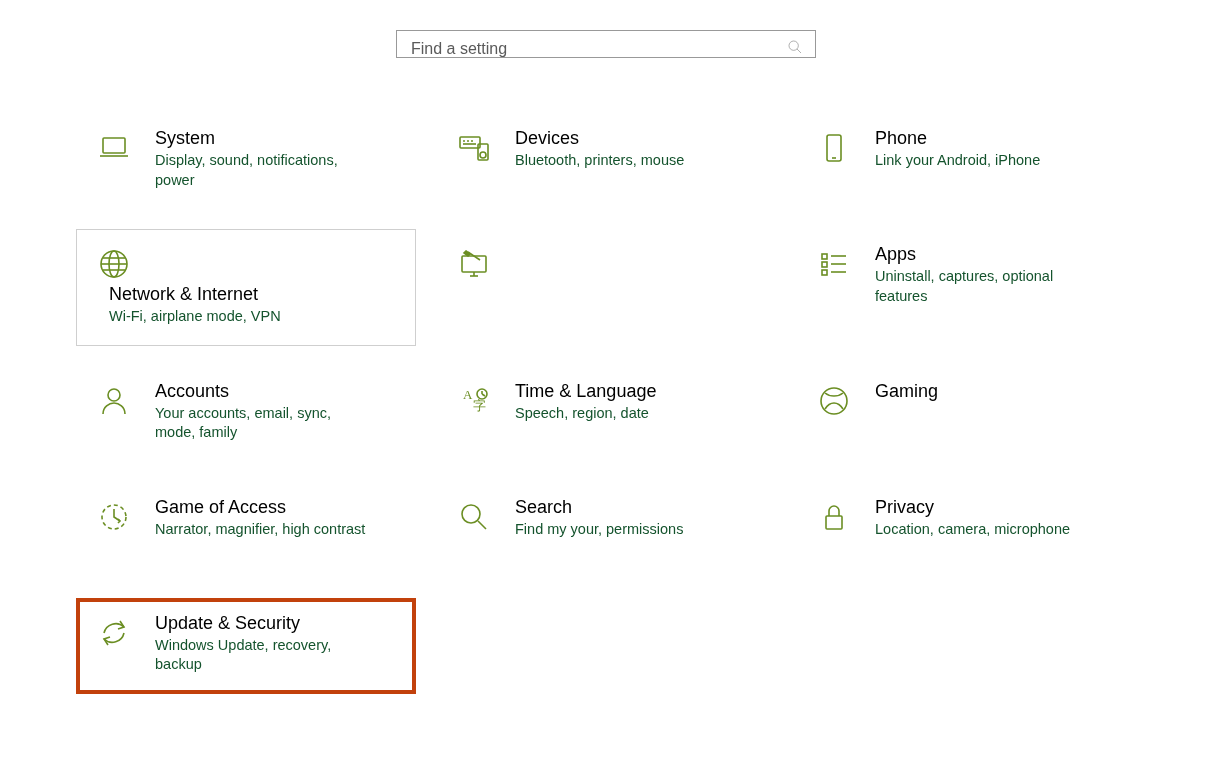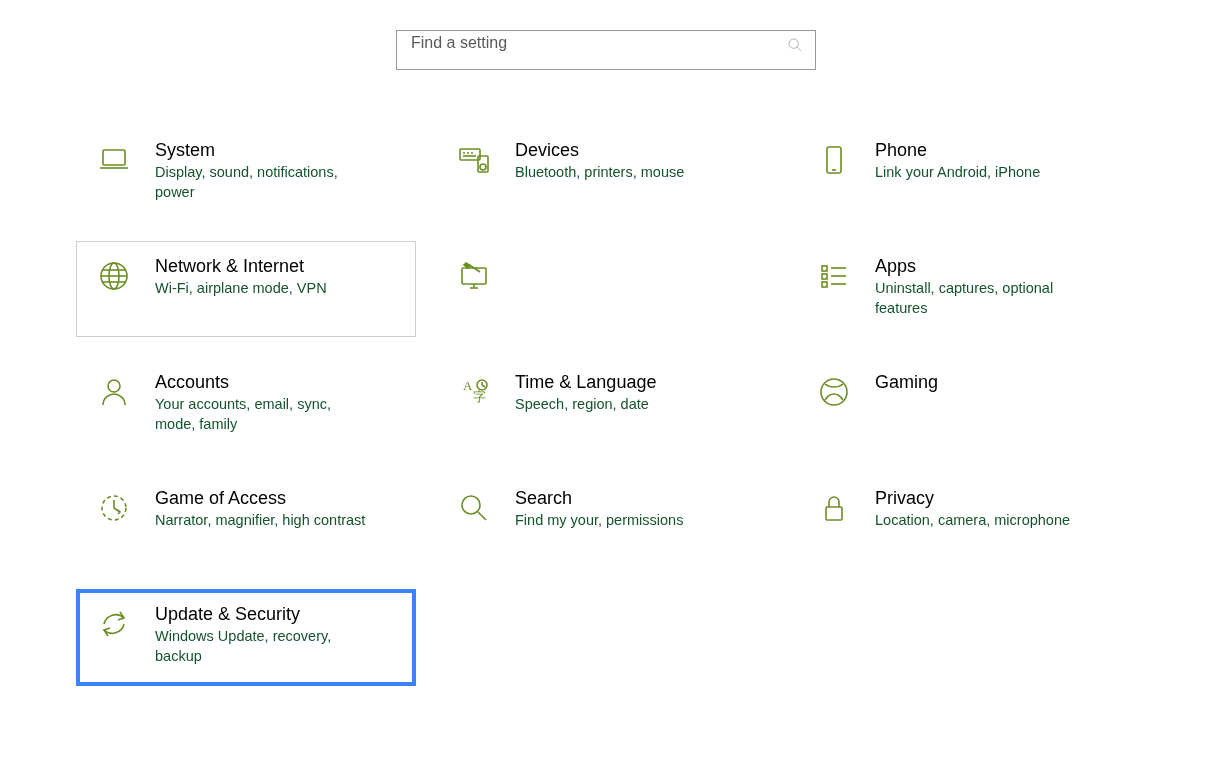--- a/index.html
+++ b/index.html
@@ -13,25 +13,25 @@
     color: #000000;
   }
   .search-wrap {
     display: flex;
     justify-content: center;
     padding-top: 30px;
     padding-bottom: 55px;
   }
   .search-box {
     width: 420px;
-    height: 40px;
+    height: 28px;
     border: 1px solid #999;
     display: flex;
-    align-items: flex-end;
-    padding: 16px 12px;
+    align-items: flex-start;
+    padding: 8px 12px;
     background: #fff;
   }
   .search-input {
     flex: 1;
     border: none;
     outline: none;
     font-size: 16px;
     font-family: inherit;
     color: #333;
     background: transparent;
@@ -54,23 +54,24 @@
     display: flex;
     align-items: flex-start;
     padding: 12px 14px 18px 14px;
     cursor: pointer;
     border: 1px solid transparent;
     min-height: 96px;
   }
   .tile.hover {
     border: 1px solid #cfcfcf;
     background: #ffffff;
+    flex-direction: column;
   }
   .tile.highlighted {
-    border: 4px solid #3b82f6;
+    border: 4px solid #c2410c;
     padding: 9px 11px 15px 11px;
   }
   .tile-icon {
     width: 46px;
     min-width: 46px;
     display: flex;
     justify-content: center;
     padding-top: 4px;
   }
   .tile-icon svg {

